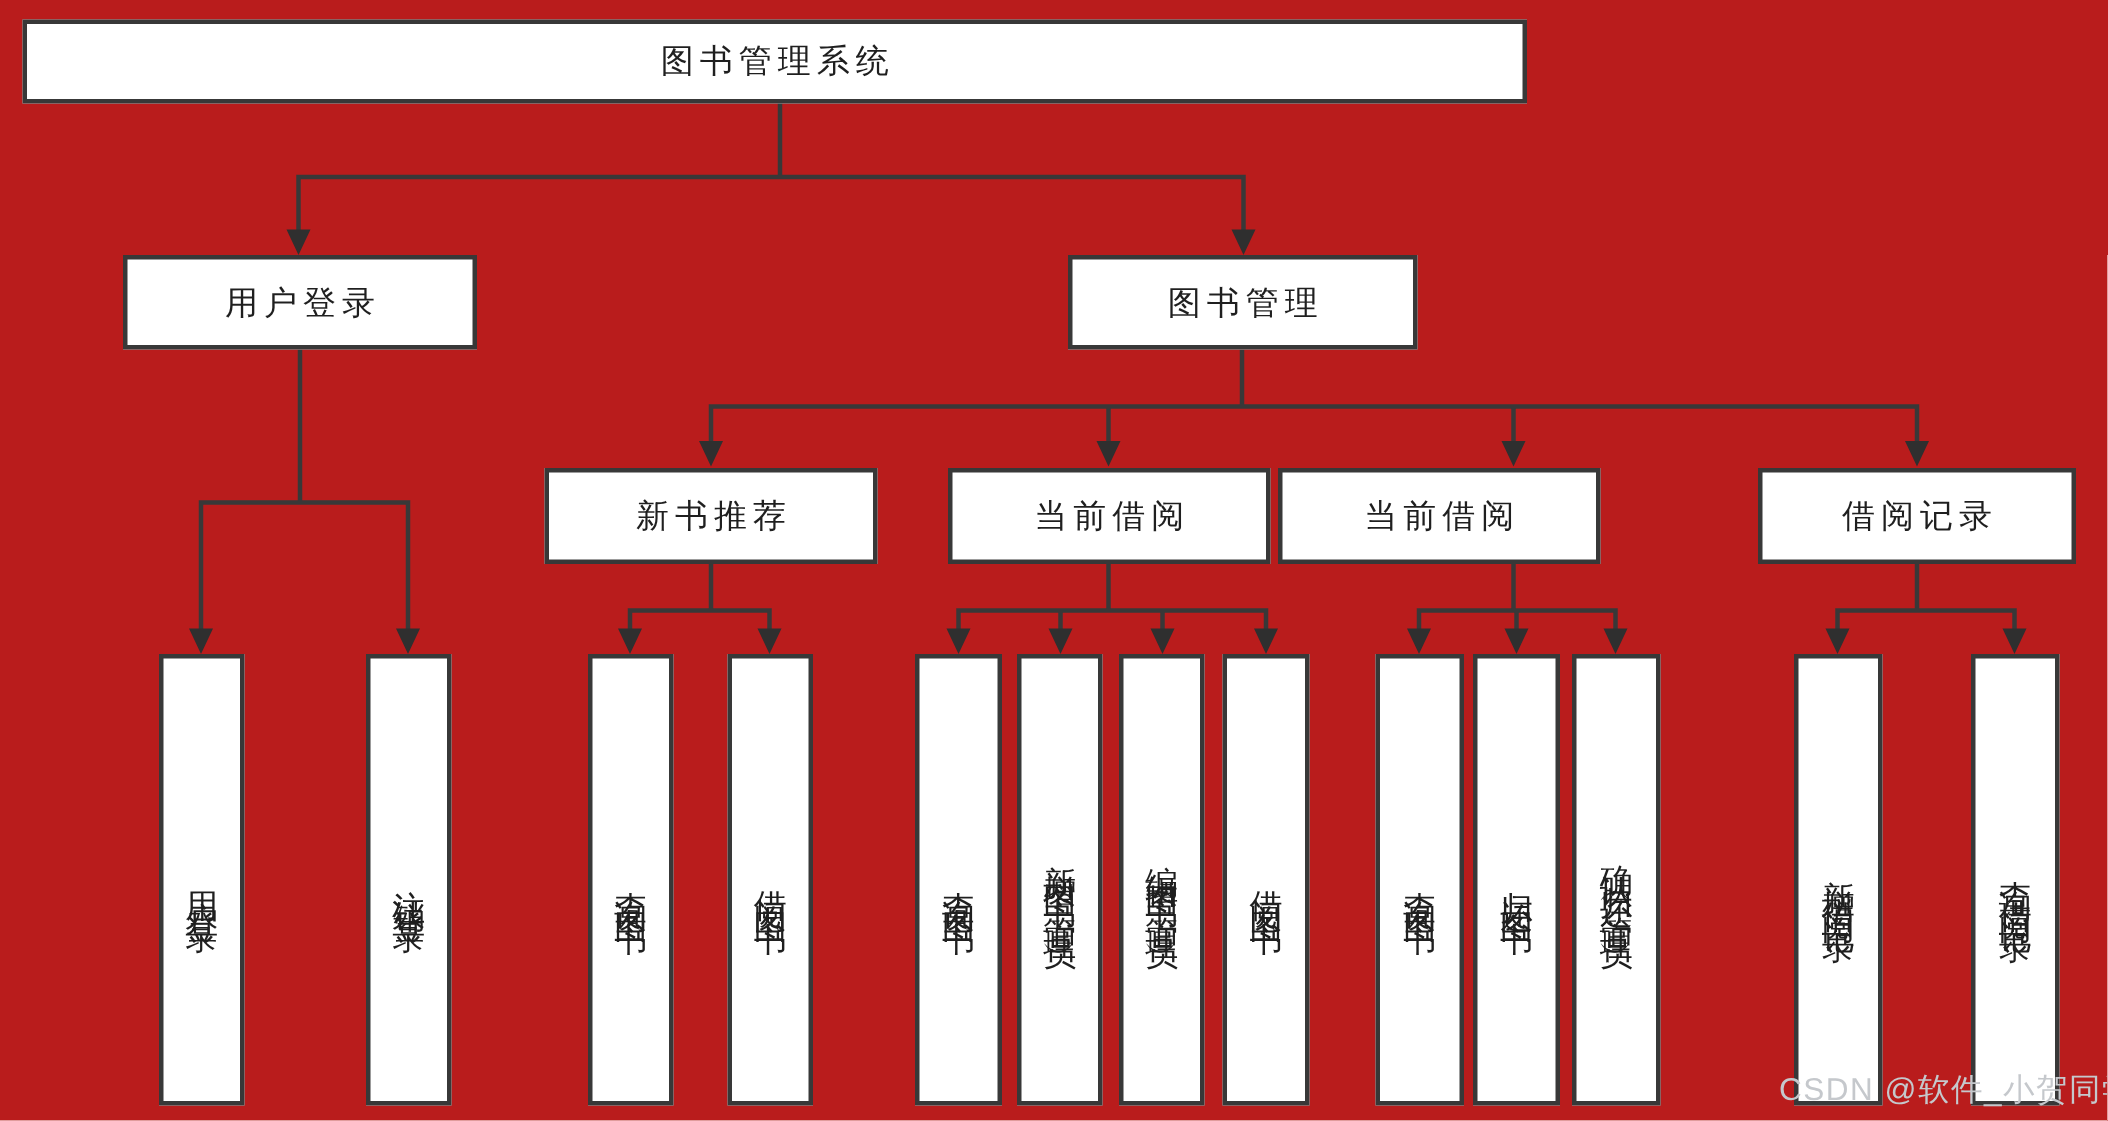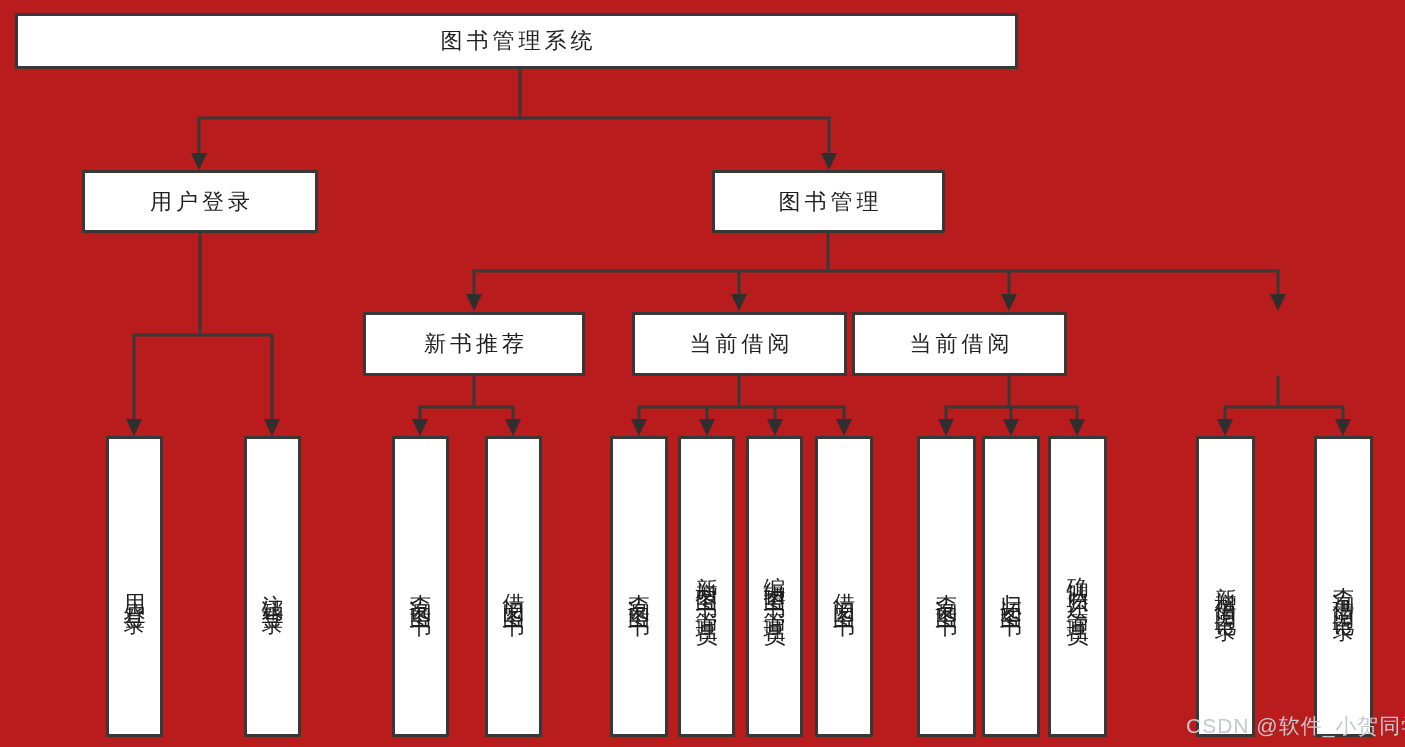--- a/index.html
+++ b/index.html
@@ -149,20 +149,23 @@
 
   <div class="box n-mgmt">
     <span class="hlabel">图书管理</span>
   </div>
   <div class="box n-borrow">
     <span class="hlabel">当前借阅</span>
   </div>
   <div class="box n-current">
     <span class="hlabel">当前借阅</span>
   </div>
+  <div class="box n-records">
+    <span class="hlabel">借阅记录</span>
+  </div>
 
   <div class="box leaf lf1">
     <span class="vlabel">用户登录</span>
   </div>
   <div class="box leaf lf2">
     <span class="vlabel">注销登录</span>
   </div>
   <div class="box leaf lf3">
     <span class="vlabel">查询图书</span>
   </div>

